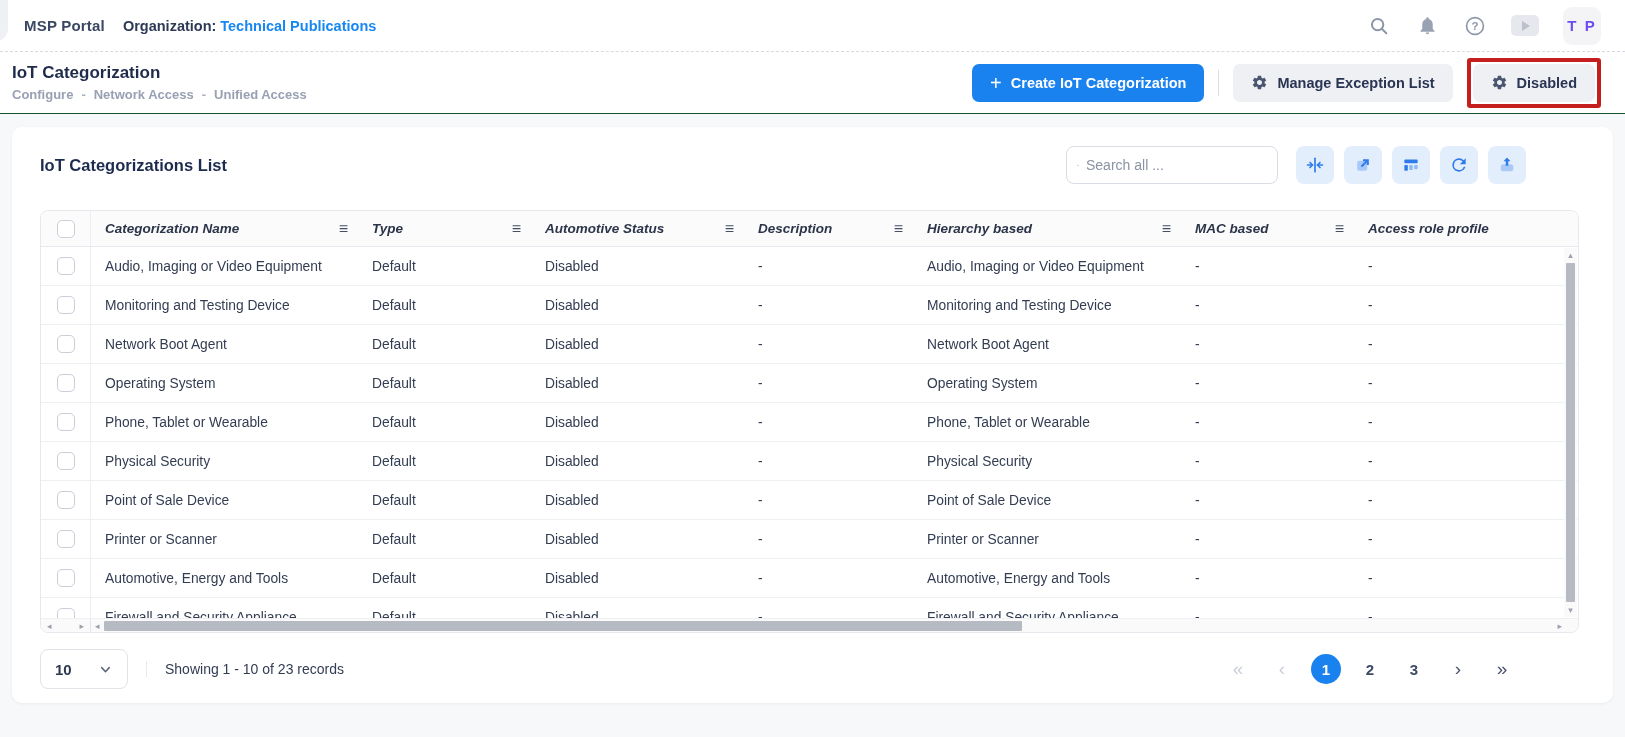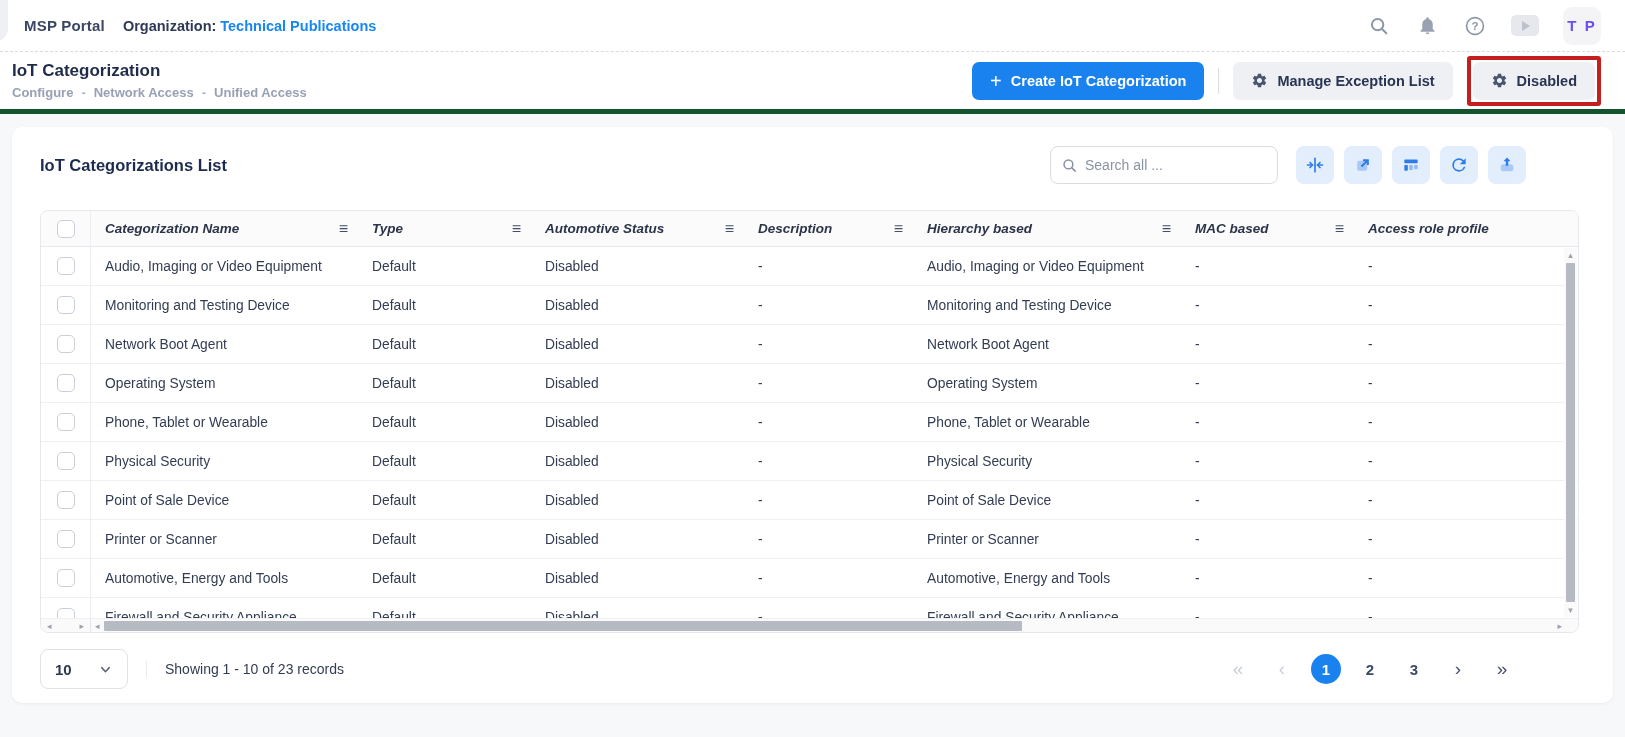--- a/index.html
+++ b/index.html
@@ -18,42 +18,42 @@
   .brand{font-weight:700;font-size:15px;color:#3a4763;letter-spacing:.2px;}
   .org-label{font-weight:700;font-size:14.5px;color:#2e3a55;}
   .org-link{font-weight:700;font-size:14.5px;color:var(--link-blue);cursor:pointer;text-decoration:none;}
   .topbar-right{display:flex;align-items:center;gap:24px;}
   .tb-icon{display:inline-flex;align-items:center;justify-content:center;width:24px;height:24px;cursor:pointer;}
   .video-chip{width:28px;height:21px;border-radius:5px;background:#e6e8ed;display:inline-flex;align-items:center;justify-content:center;cursor:pointer;}
   .video-chip .tri{width:0;height:0;border-left:8px solid #bcc1cc;border-top:5px solid transparent;border-bottom:5px solid transparent;margin-left:2px;}
   .avatar{width:38px;height:38px;border-radius:9px;background:#f4f4f7;color:var(--purple-avatar);font-weight:700;font-size:15px;display:inline-flex;align-items:center;justify-content:center;letter-spacing:2px;cursor:pointer;}
 
   
-  .page-header{height:62px;background:#fff;display:flex;align-items:center;justify-content:space-between;padding:0 24px 0 12px;border-bottom:5px solid #14532d;}
+  .page-header{height:62px;background:#fff;display:flex;align-items:center;justify-content:space-between;padding:0 24px 0 12px;border-bottom:1px solid #14532d;}
   .ph-left{display:flex;flex-direction:column;gap:4px;}
   .page-title{font-size:17px;font-weight:700;color:var(--navy);}
   .breadcrumb{font-size:13px;font-weight:600;color:var(--muted);display:flex;gap:8px;align-items:center;}
   .crumb{cursor:pointer;}
   .crumb-sep{color:#aab1c0;}
   .ph-right{display:flex;align-items:center;gap:14px;}
   .btn{display:inline-flex;align-items:center;gap:9px;border:none;border-radius:7px;font-family:inherit;font-size:14.5px;font-weight:700;padding:0 18px;height:38px;cursor:pointer;}
   .btn-primary{background:var(--primary-blue);color:#fff;}
   .btn-primary .plus{font-size:20px;font-weight:400;line-height:1;}
   .btn-gray{background:#eef0f3;color:#2a3554;}
   .btn-gray svg{color:#4a5670;}
   .vert-div{width:1px;height:26px;background:#d9dde4;}
   .settings-annotation{border:4px solid var(--highlight-red);border-radius:3px;padding:2px;display:inline-flex;}
 
   
   .content{padding:13px 12px;height:623px;}
   .card{background:#fff;border-radius:10px;box-shadow:0 1px 3px rgba(16,24,40,.06);height:576px;padding:13px 34px 0 28px;}
   .card-top{display:flex;align-items:center;justify-content:space-between;height:50px;}
   .panel-title{font-size:16.5px;font-weight:700;color:#1d2b4f;}
   .top-tools{display:flex;align-items:center;gap:10px;margin-right:53px;}
-  .searchbox{width:228px;height:38px;border:1px solid #d8dce3;border-radius:8px;display:flex;align-items:center;padding:16px 10px;gap:7px;margin-right:8px;background:#fff;}
+  .searchbox{width:212px;height:38px;border:1px solid #d8dce3;border-radius:8px;display:flex;align-items:center;padding:16px 10px;gap:7px;margin-right:8px;background:#fff;}
   .searchbox input{border:none;outline:none;flex:1;font-family:inherit;font-size:14px;color:#33415c;background:transparent;}
   .searchbox input::placeholder{color:#8a93a3;}
   .icon-btn{width:38px;height:38px;border-radius:8px;background:var(--accent-light-blue);border:none;display:inline-flex;align-items:center;justify-content:center;cursor:pointer;color:var(--icon-blue);}
 
   
   .grid{position:relative;border:1px solid var(--border);border-radius:8px;margin-top:20px;height:423px;overflow:hidden;background:#fff;}
   .g-head{display:flex;height:36px;background:#fbfbfc;border-bottom:1px solid var(--border);align-items:center;font-style:italic;}
   .th{display:flex;align-items:center;justify-content:space-between;padding:0 10px 0 14px;font-weight:600;font-size:13.5px;color:#2b3448;flex:0 0 auto;}
   .menu-glyph{font-size:16px;color:#444f63;cursor:pointer;line-height:1;font-weight:400;}
   .cell-check{flex:0 0 50px;display:flex;align-items:center;justify-content:center;align-self:stretch;border-right:1px solid #eceef2;}

